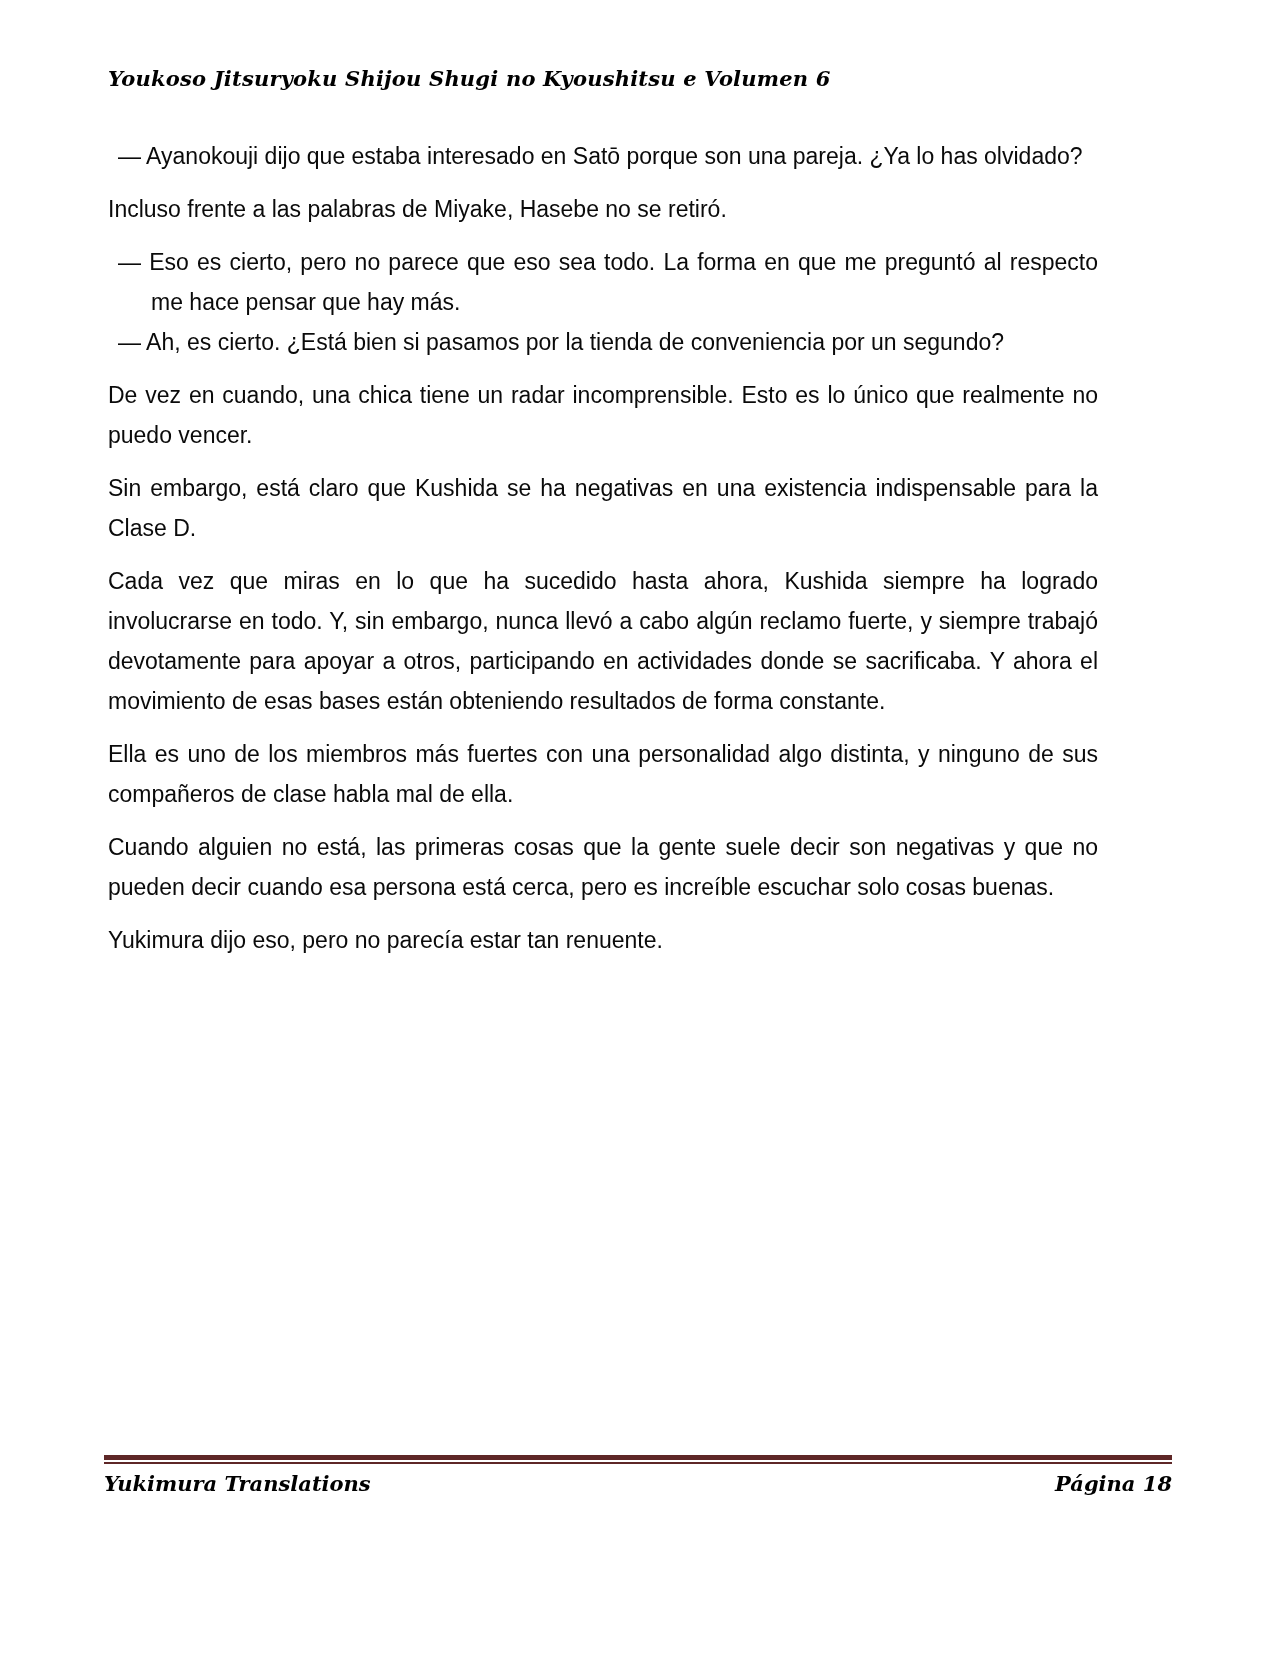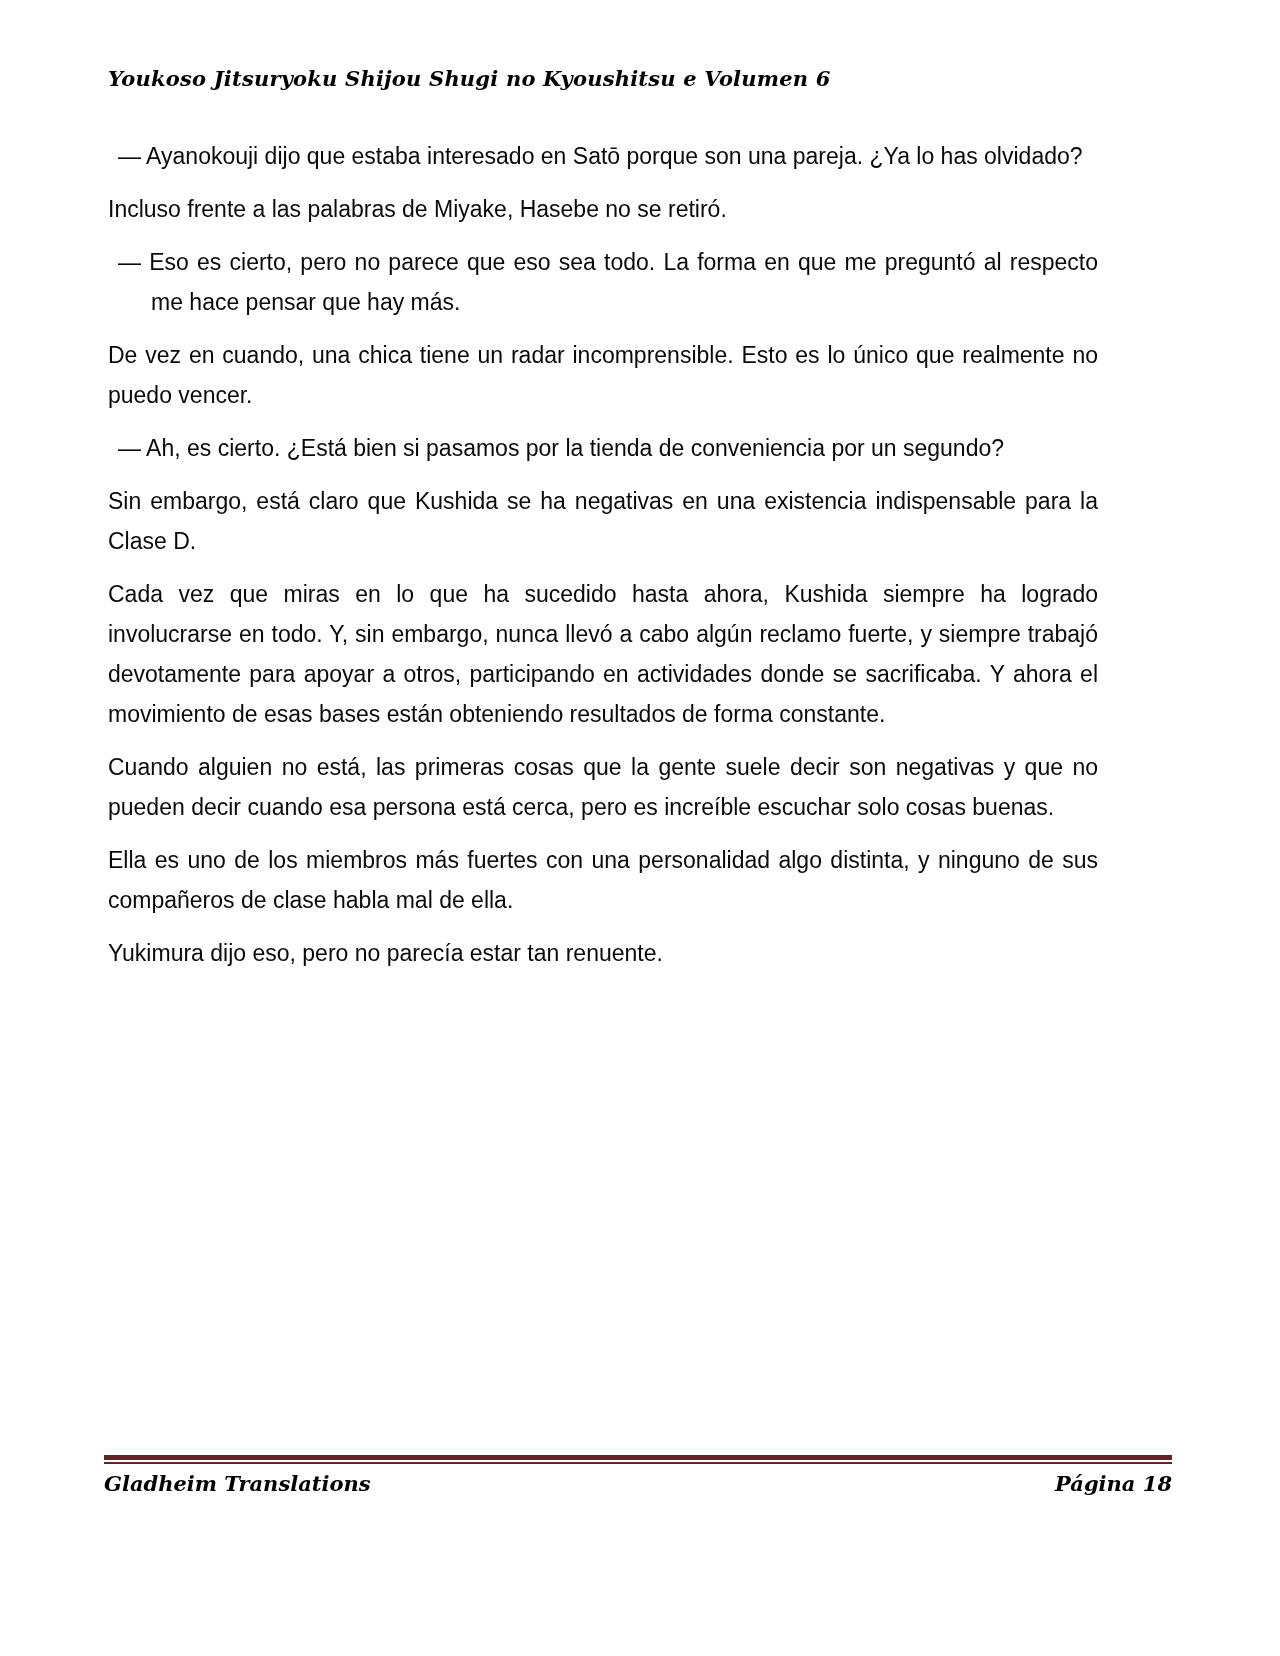--- a/index.html
+++ b/index.html
@@ -71,30 +71,30 @@
 <body>
 
 <div class="page">
 
   <div class="header">Youkoso Jitsuryoku Shijou Shugi no Kyoushitsu e Volumen 6</div>
 
   <div class="doc-body" id="doc-body">
       <div class="para dialogue">— Ayanokouji dijo que estaba interesado en Satō porque son una pareja. ¿Ya lo has olvidado?</div>
       <div class="para normal">Incluso frente a las palabras de Miyake, Hasebe no se retiró.</div>
       <div class="para dialogue">— Eso es cierto, pero no parece que eso sea todo. La forma en que me preguntó al respecto me hace pensar que hay más.</div>
+      <div class="para dialogue">— Ah, es cierto. ¿Está bien si pasamos por la tienda de conveniencia por un segundo?</div>
       <div class="para normal">De vez en cuando, una chica tiene un radar incomprensible. Esto es lo único que realmente no puedo vencer.</div>
-      <div class="para dialogue">— Ah, es cierto. ¿Está bien si pasamos por la tienda de conveniencia por un segundo?</div>
       <div class="para normal">Sin embargo, está claro que Kushida se ha negativas en una existencia indispensable para la Clase D.</div>
       <div class="para normal">Cada vez que miras en lo que ha sucedido hasta ahora, Kushida siempre ha logrado involucrarse en todo. Y, sin embargo, nunca llevó a cabo algún reclamo fuerte, y siempre trabajó devotamente para apoyar a otros, participando en actividades donde se sacrificaba. Y ahora el movimiento de esas bases están obteniendo resultados de forma constante.</div>
+      <div class="para normal">Ella es uno de los miembros más fuertes con una personalidad algo distinta, y ninguno de sus compañeros de clase habla mal de ella.</div>
       <div class="para normal">Cuando alguien no está, las primeras cosas que la gente suele decir son negativas y que no pueden decir cuando esa persona está cerca, pero es increíble escuchar solo cosas buenas.</div>
-      <div class="para normal">Ella es uno de los miembros más fuertes con una personalidad algo distinta, y ninguno de sus compañeros de clase habla mal de ella.</div>
       <div class="para normal">Yukimura dijo eso, pero no parecía estar tan renuente.</div>
     </div>
 
   <div class="footer">
     <div class="footer-rule"></div>
     <div class="footer-row">
-      <span>Gladheim Translations</span>
+      <span>Yukimura Translations</span>
       <span>Página 18</span>
     </div>
   </div>
 
 </div>
 
 </body></html>

